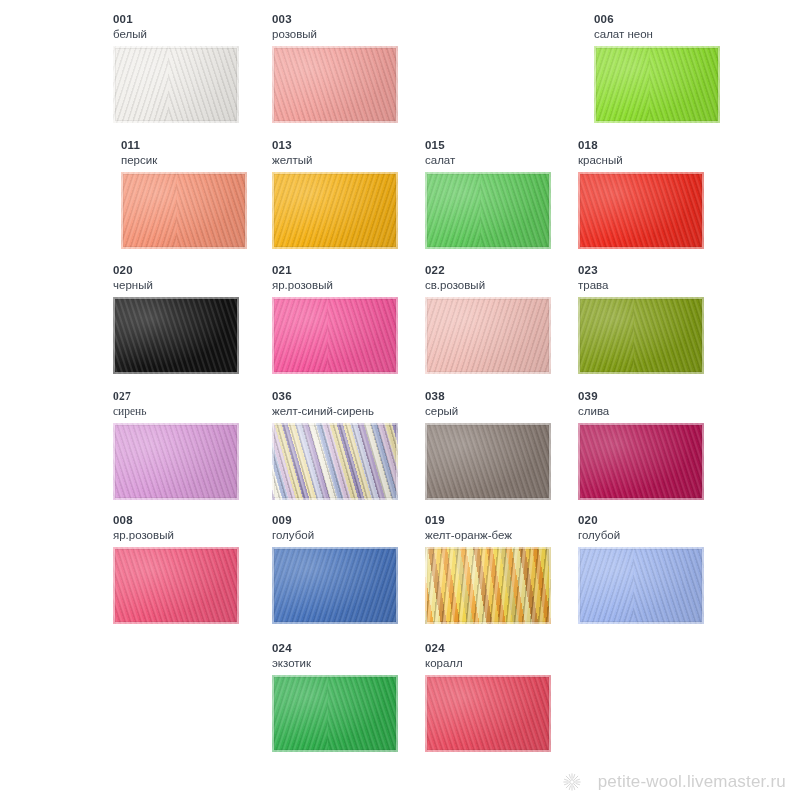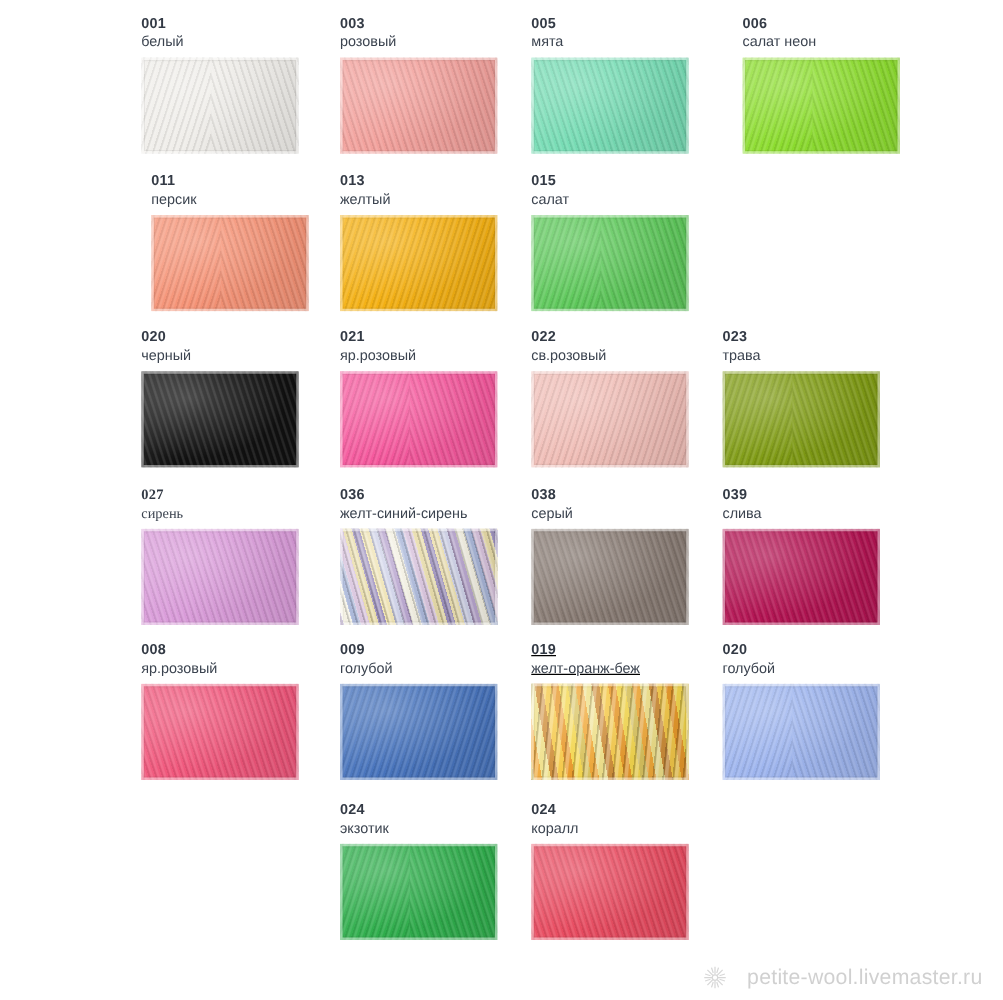--- a/index.html
+++ b/index.html
@@ -219,29 +219,20 @@
     </div>
     <div class="swatch-cell" style="left: 272px; top: 12px;">
       <div class="swatch-code">003</div>
       <div class="swatch-name">розовый</div>
       <div class="swatch-chip" style="width: 126px; height: 77px;">
         <div class="chip-base" style="background: rgb(242, 160, 155);"></div>
         <div class="chip-ribs dir-a"></div>
         <div class="chip-shade"></div>
       </div>
     </div>
-    <div class="swatch-cell" style="left: 425px; top: 12px;">
-      <div class="swatch-code">005</div>
-      <div class="swatch-name">мята</div>
-      <div class="swatch-chip" style="width: 126px; height: 77px;">
-        <div class="chip-base" style="background: rgb(118, 220, 180);"></div>
-        <div class="chip-ribs dir-a"></div>
-        <div class="chip-shade"></div>
-      </div>
-    </div>
     <div class="swatch-cell" style="left: 578px; top: 12px; padding-left: 16px;">
       <div class="swatch-code">006</div>
       <div class="swatch-name">салат неон</div>
       <div class="swatch-chip chip-chevron" style="width: 126px; height: 77px;">
         <div class="chip-base" style="background: rgb(140, 221, 46);"></div>
         <div class="chip-ribs dir-b"></div>
         <div class="chip-ribs dir-a"></div>
         <div class="chip-shade"></div>
       </div>
     </div>
@@ -267,20 +258,29 @@
     <div class="swatch-cell" style="left: 425px; top: 138px;">
       <div class="swatch-code">015</div>
       <div class="swatch-name">салат</div>
       <div class="swatch-chip chip-chevron" style="width: 126px; height: 77px;">
         <div class="chip-base" style="background: rgb(93, 200, 90);"></div>
         <div class="chip-ribs dir-b"></div>
         <div class="chip-ribs dir-a"></div>
         <div class="chip-shade"></div>
       </div>
     </div>
+    <div class="swatch-cell" style="left: 578px; top: 138px;">
+      <div class="swatch-code">018</div>
+      <div class="swatch-name">красный</div>
+      <div class="swatch-chip" style="width: 126px; height: 77px;">
+        <div class="chip-base" style="background: rgb(238, 42, 30);"></div>
+        <div class="chip-ribs dir-a"></div>
+        <div class="chip-shade"></div>
+      </div>
+    </div>
     <div class="swatch-cell" style="left: 113px; top: 263px;">
       <div class="swatch-code">020</div>
       <div class="swatch-name">черный</div>
       <div class="swatch-chip" style="width: 126px; height: 77px;">
         <div class="chip-base" style="background: rgb(17, 17, 17);"></div>
         <div class="chip-ribs dir-a"></div>
         <div class="chip-shade"></div>
       </div>
     </div>
     <div class="swatch-cell" style="left: 272px; top: 263px;">
@@ -360,21 +360,21 @@
     </div>
     <div class="swatch-cell" style="left: 272px; top: 513px;">
       <div class="swatch-code">009</div>
       <div class="swatch-name">голубой</div>
       <div class="swatch-chip" style="width: 126px; height: 77px;">
         <div class="chip-base" style="background: rgb(71, 115, 188);"></div>
         <div class="chip-ribs dir-b"></div>
         <div class="chip-shade"></div>
       </div>
     </div>
-    <div class="swatch-cell" style="left: 425px; top: 513px; text-decoration: underline;">
+    <div class="swatch-cell" style="left: 425px; top: 513px;">
       <div class="swatch-code">019</div>
       <div class="swatch-name">желт-оранж-беж</div>
       <div class="swatch-chip" style="width: 126px; height: 77px;">
         <div class="chip-variegated warm-mix">
           <div class="mix-strands"></div>
         </div>
         <div class="chip-shade"></div>
       </div>
     </div>
     <div class="swatch-cell" style="left: 578px; top: 513px;">

